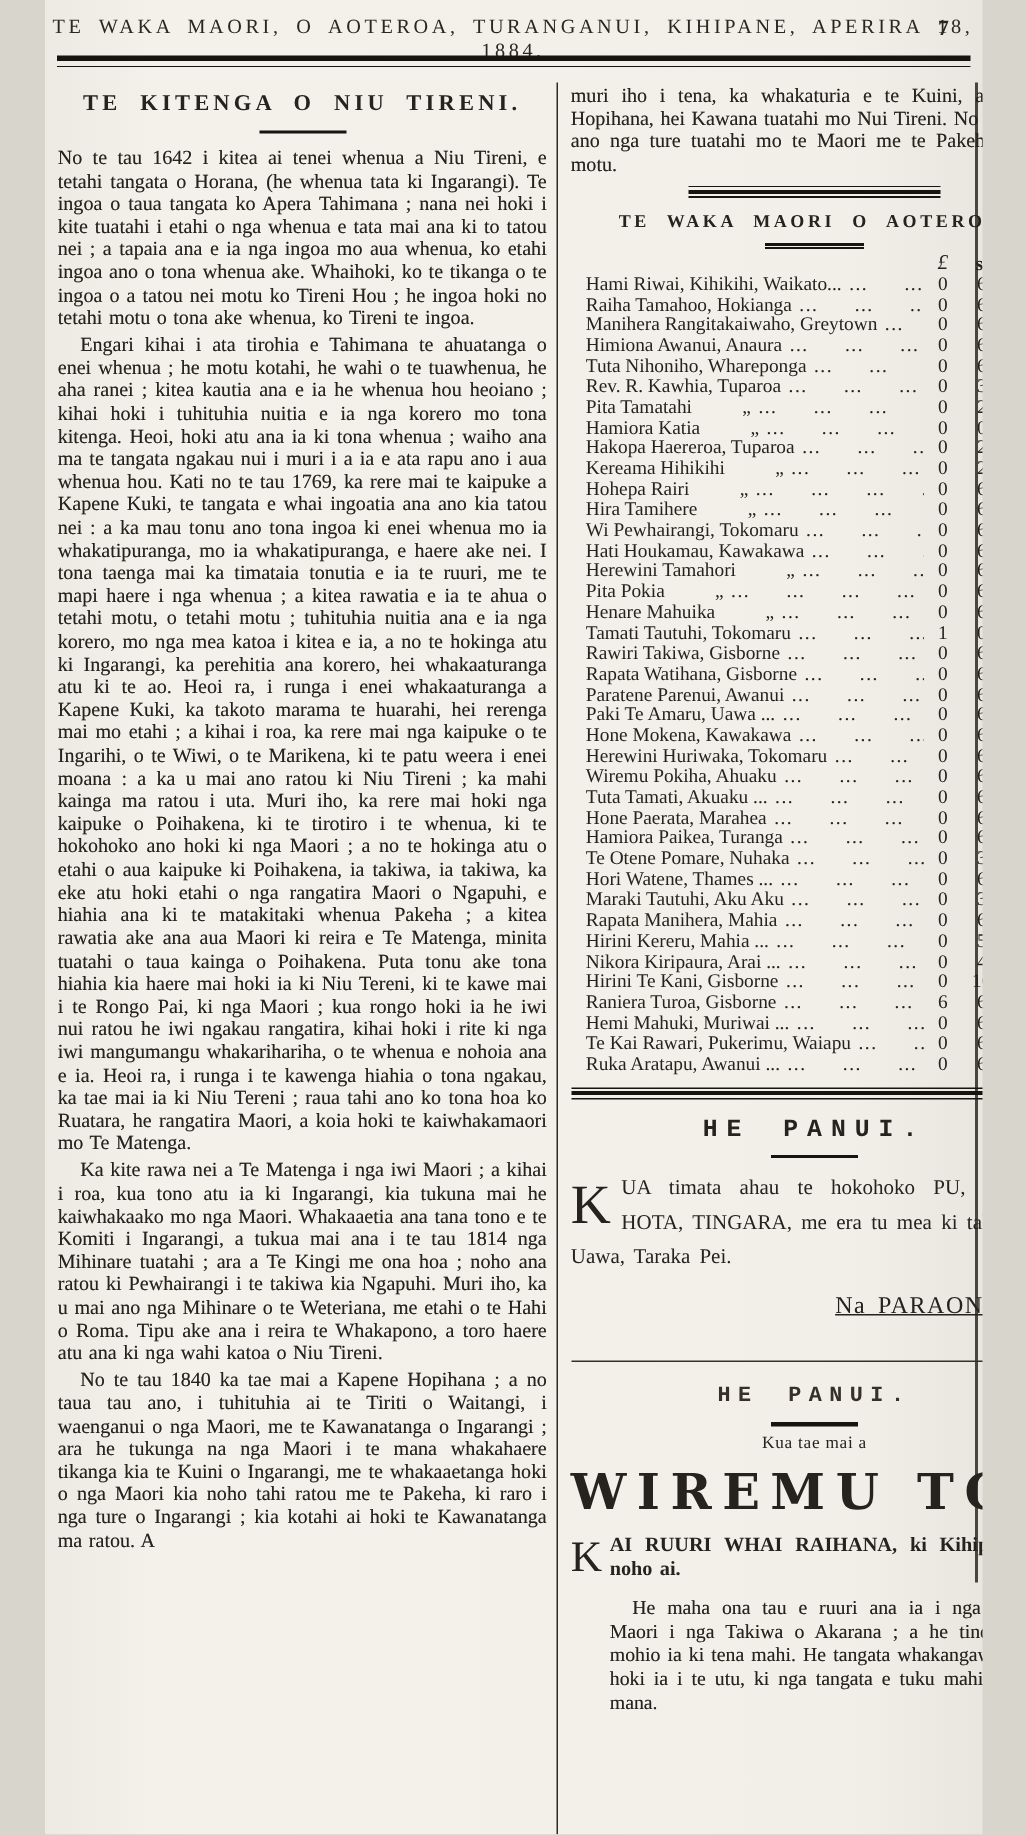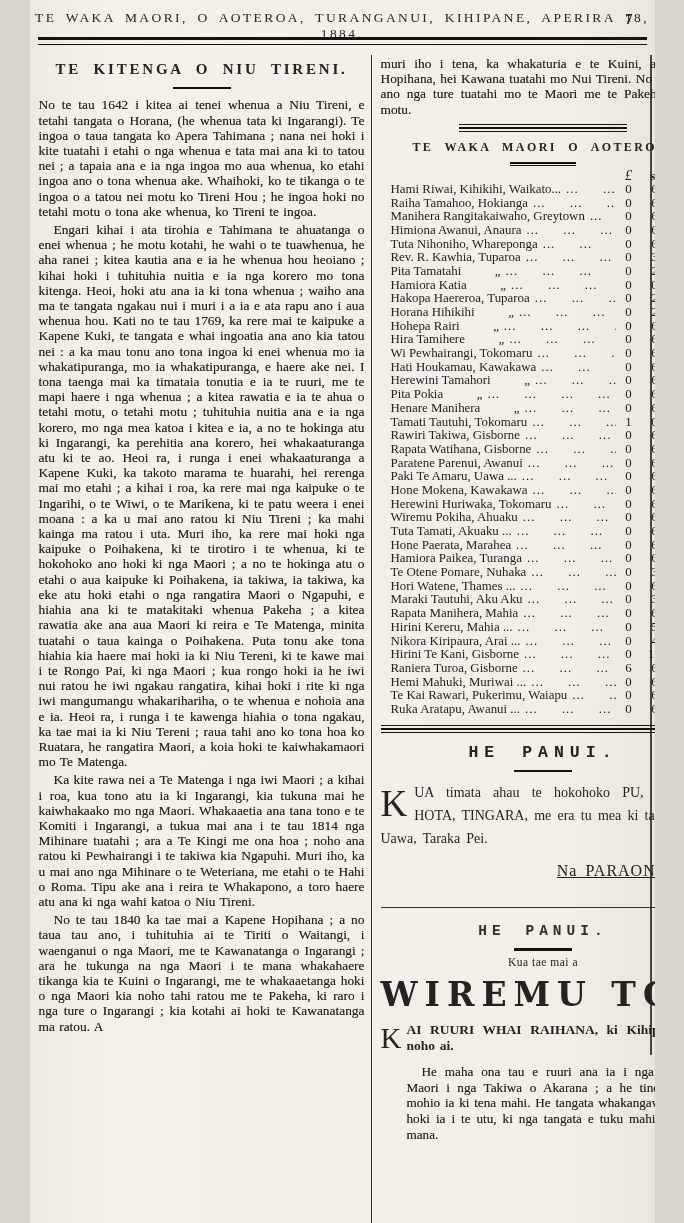--- a/index.html
+++ b/index.html
@@ -170,21 +170,21 @@
           <span class="mval">6</span>
         </div>
         <div class="sub-row">
           <span class="sub-name">Hakopa Haereroa, Tuparoa</span>
           <span class="dots"></span>
           <span class="mval">0</span>
           <span class="mval">2</span>
           <span class="mval">6</span>
         </div>
         <div class="sub-row">
-          <span class="sub-name">Horana Hihikihi</span>
+          <span class="sub-name">Kereama Hihikihi</span>
           <span class="ditto">„</span>
           <span class="dots"></span>
           <span class="mval">0</span>
           <span class="mval">2</span>
           <span class="mval">6</span>
         </div>
         <div class="sub-row">
           <span class="sub-name">Hohepa Rairi</span>
           <span class="ditto">„</span>
           <span class="dots"></span>
@@ -224,21 +224,21 @@
         </div>
         <div class="sub-row">
           <span class="sub-name">Pita Pokia</span>
           <span class="ditto">„</span>
           <span class="dots"></span>
           <span class="mval">0</span>
           <span class="mval">6</span>
           <span class="mval">0</span>
         </div>
         <div class="sub-row">
-          <span class="sub-name">Henare Manihera</span>
+          <span class="sub-name">Henare Mahuika</span>
           <span class="ditto">„</span>
           <span class="dots"></span>
           <span class="mval">0</span>
           <span class="mval">6</span>
           <span class="mval">0</span>
         </div>
         <div class="sub-row">
           <span class="sub-name">Tamati Tautuhi, Tokomaru</span>
           <span class="dots"></span>
           <span class="mval">1</span>

